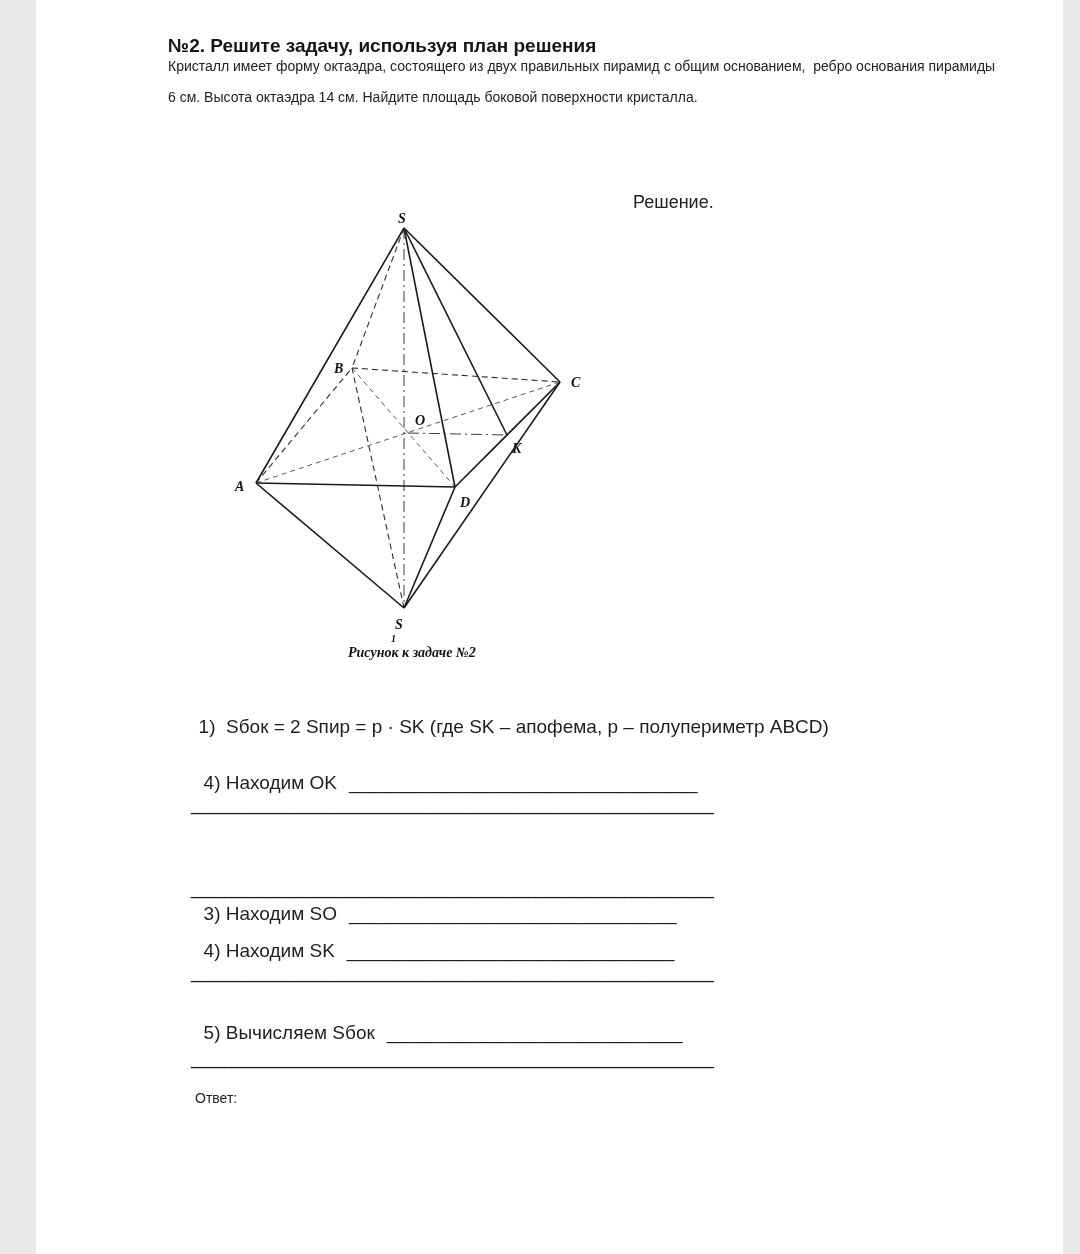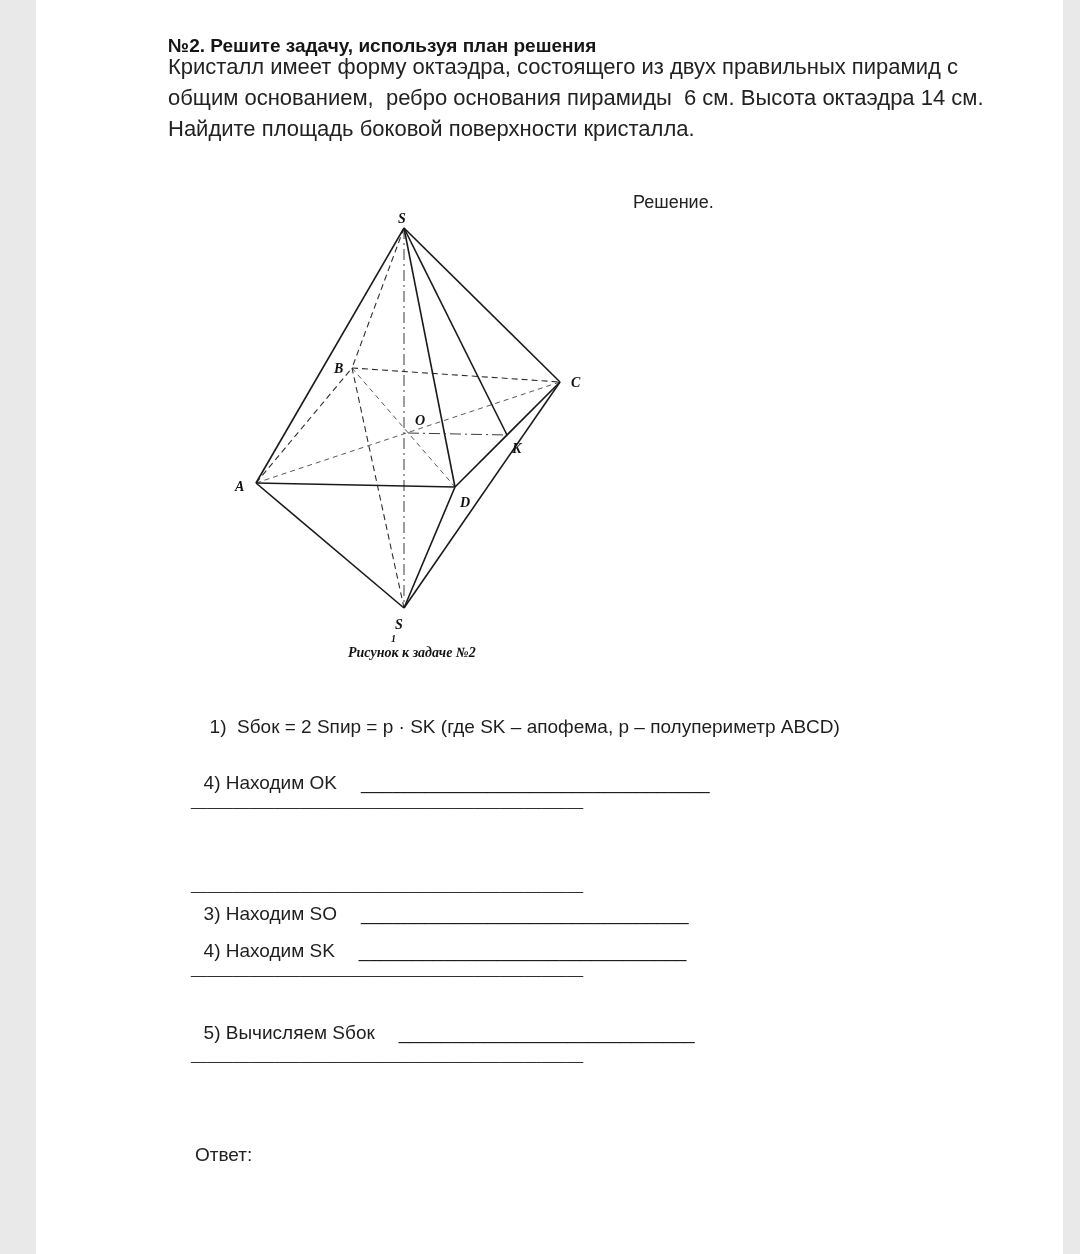--- a/index.html
+++ b/index.html
@@ -14,21 +14,21 @@
   .strip { position:absolute; top:0; bottom:0; background:#e9e9e9; }
   .strip-left { left:0; width:36px; }
   .strip-right { right:0; width:17px; }
 
   .doc-title {
     position:absolute; left:168px; top:8px;
     font-size:19px; font-weight:700; color:#151515;margin-top:27px;
   }
   .problem {
     position:absolute; left:168px; top:51px; width:838px;
-    font-size:22px; line-height:31px; white-space:pre-wrap; color:#222;
+    font-size:14px; line-height:31px; white-space:pre-wrap; color:#222;
   }
   .solution-heading {
     position:absolute; left:633px; top:192px; font-size:18px; color:#222;
   }
 
   .figure-wrap { position:absolute; left:215px; top:195px; width:400px; height:450px; }
   .figure-caption {
     position:absolute; left:348px; top:645px;
     font-family:"Liberation Serif", serif;
     font-size:14px; font-weight:700; font-style:italic; color:#141414;
@@ -43,35 +43,35 @@
     font-size:14px; font-style:italic; font-weight:700; fill:#111;
   }
   .vlabel-sub { font-size:10px; }
 
   .step-row {
     position:absolute; left:193px;
     font-size:19px; color:#1e1e1e; white-space:pre;
   }
   .step-cont {
     position:absolute; left:191px;
-    font-size:15px; color:#1e1e1e; white-space:pre;
+    font-size:20px; color:#1e1e1e; white-space:pre;
   }
-  .blank { margin-left:24px; }
+  .blank { margin-left:12px; }
 
-  .row-1  { top:694px; left:199px; }
+  .row-1  { top:694px; left:188px; }
   .row-2  { top:750px; }
   .cont-2 { top:792px; }
   .row-3  { top:881px; }
   .cont-3 { top:876px; }
   .row-4  { top:918px; }
   .cont-4 { top:960px; }
   .row-5  { top:1000px; }
   .cont-5 { top:1046px; }
 
-  .answer { position:absolute; left:195px; top:1144px; font-size:19px; color:#222; }
+  .answer { position:absolute; left:195px; top:1090px; font-size:14px; color:#222; }
 </style>
 </head>
 <body>
 
 <div class="strip strip-left"></div>
 <div class="strip strip-right"></div>
 
 <h1 class="doc-title">№2. Решите задачу, используя план решения</h1>
 
 <p class="problem">Кристалл имеет форму октаэдра, состоящего из двух правильных пирамид с общим основанием,  ребро основания пирамиды  6 см. Высота октаэдра 14 см. Найдите площадь боковой поверхности кристалла.</p>

